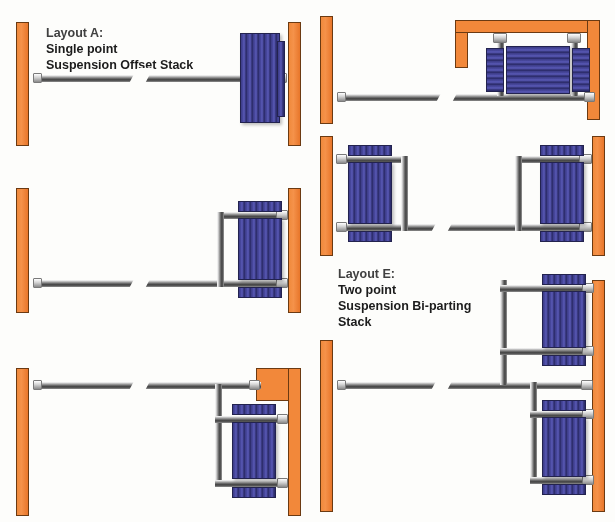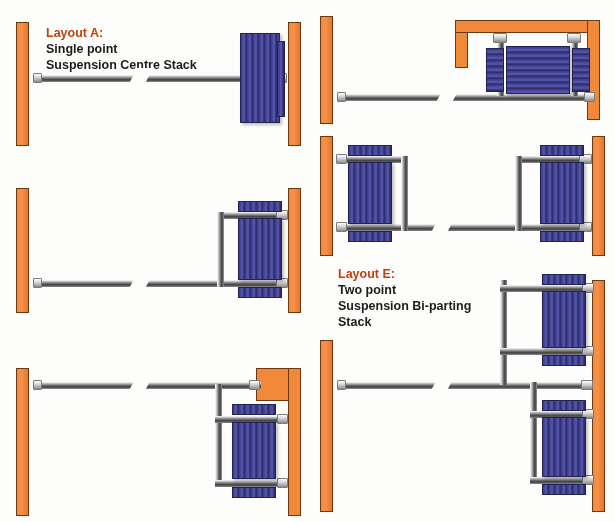--- a/index.html
+++ b/index.html
@@ -5,21 +5,21 @@
   html,body{margin:0;padding:0;background:#ffffff;}
   body{
     width:615px;height:522px;position:relative;overflow:hidden;
     font-family:"Liberation Sans","DejaVu Sans",sans-serif;
     background:#fdfdfb;
   }
   .panel{position:absolute;}
 
   
   .caption{position:absolute;font-size:12.5px;line-height:16px;color:#1c1c1c;font-weight:bold;white-space:pre-line;}
-  .caption .lbl{color:#c2410c;font-weight:bold;}
+  .caption .lbl{color:#404040;font-weight:bold;}
 
   
   .post{position:absolute;background:linear-gradient(to right,#f08a3c 0%,#f5924a 40%,#e8762a 100%);
         border:1px solid #6b3a12;box-sizing:border-box;}
 
   
   .pocket{position:absolute;background:#f2883a;border:1px solid #6b3a12;box-sizing:border-box;}
 
   
   .rail-h{position:absolute;height:7px;
@@ -53,21 +53,21 @@
   .shadow{box-shadow:2px 2px 3px rgba(0,0,0,.25);}
 </style>
 </head>
 <body>
 
 <div class="panel" style="left:0;top:0;width:310px;height:168px;">
 
   <div class="caption" style="left:46px;top:9px;width:230px;">
     <span class="lbl">Layout A:</span>
     <span>Single point
-Suspension Centre Stack</span>
+Suspension Offset Stack</span>
   </div>
 
   <div class="post" style="left:16px;top:22px;width:13px;height:124px;"></div>
   <div class="post" style="left:288px;top:22px;width:13px;height:124px;"></div>
 
   <div class="rail-h" style="left:36px;top:75px;width:245px;"></div>
   <div class="brk" style="left:133px;top:68px;"></div>
   <div class="cap" style="left:33px;top:73px;width:9px;height:10px;"></div>
   <div class="cap" style="left:275px;top:73px;width:12px;height:10px;"></div>
 

